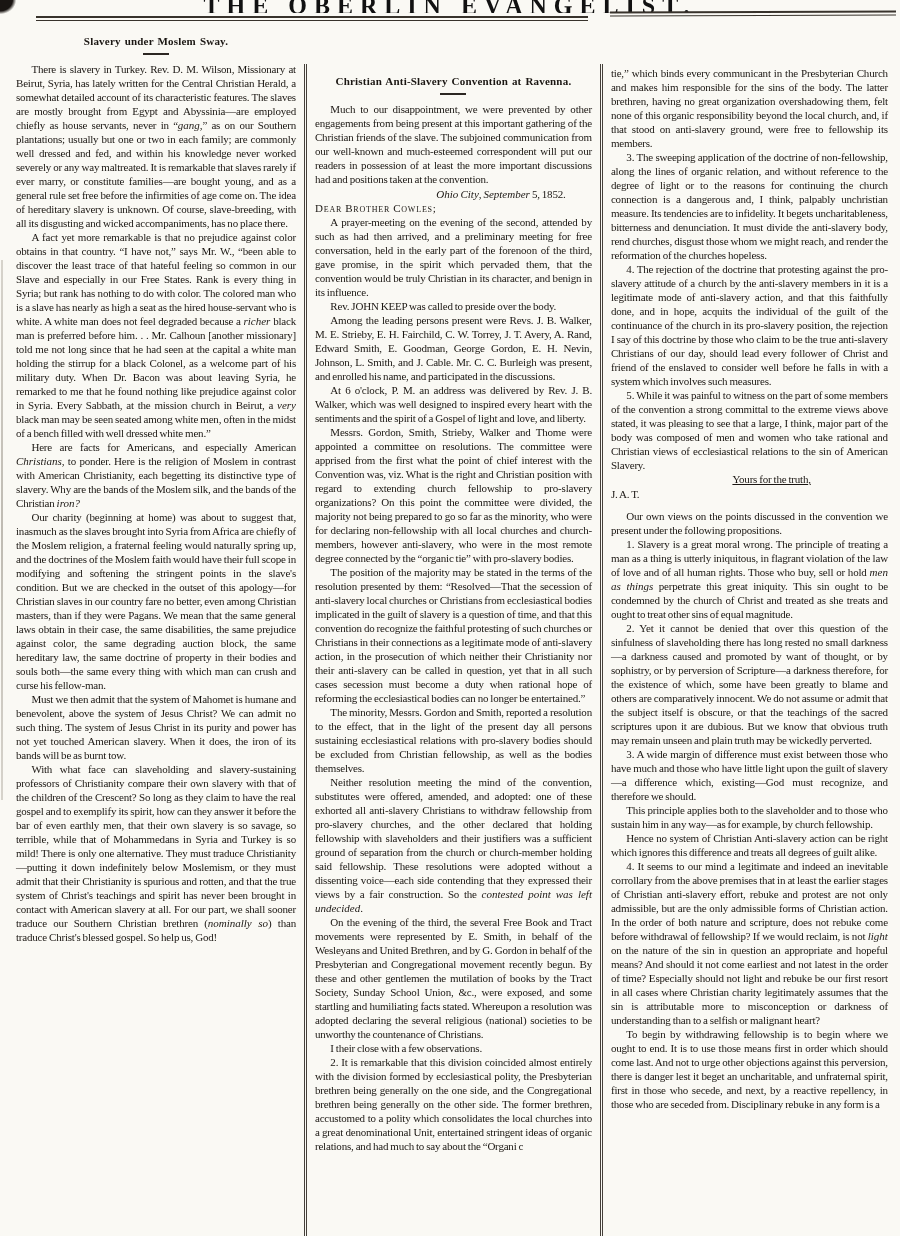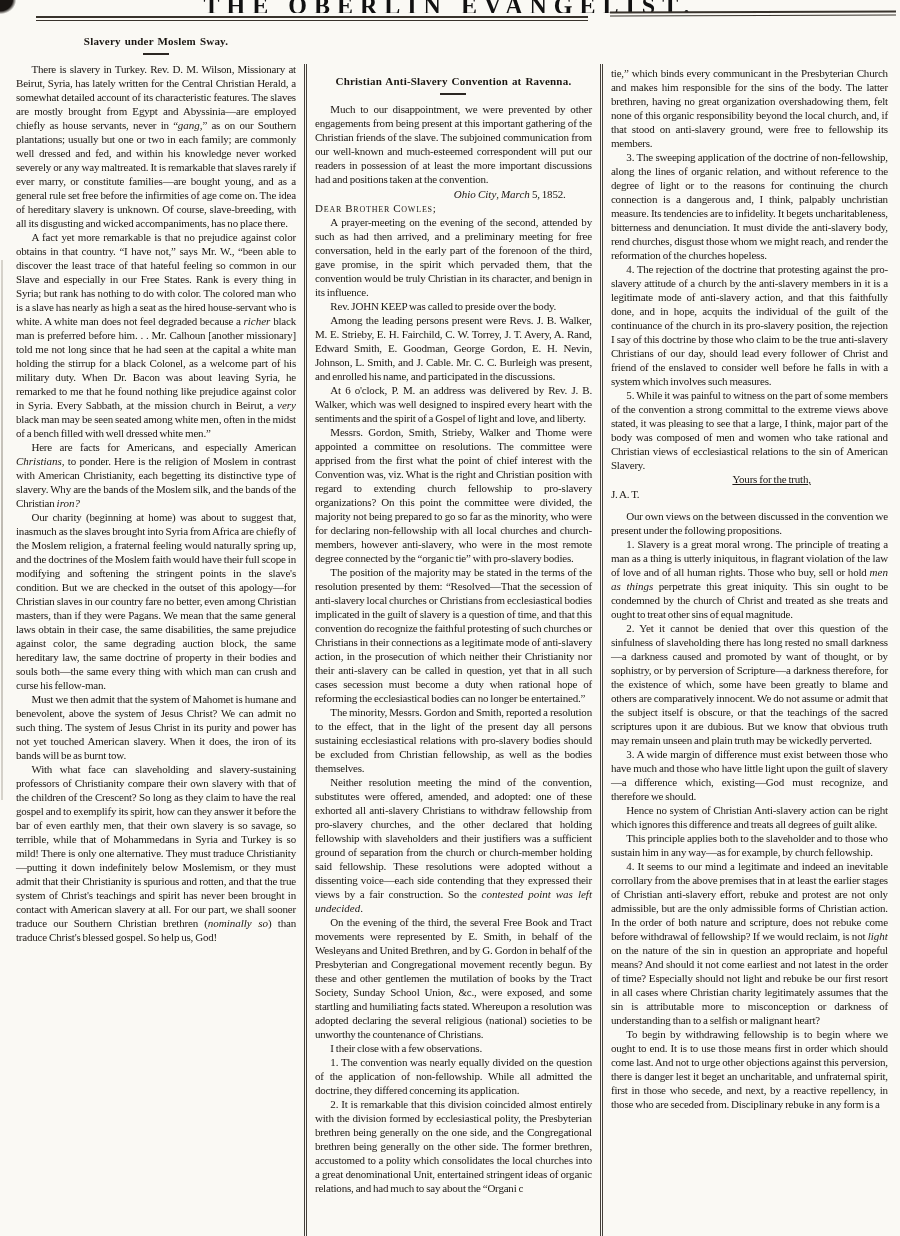--- a/index.html
+++ b/index.html
@@ -104,45 +104,44 @@
         <div class="blk blk-p">A fact yet more remarkable is that no prejudice against color obtains in that country.  “I have not,” says Mr. W., “been able to discover the least trace of that hateful feeling so common in our Slave and especially in our Free States.  Rank is every thing in Syria; but rank has nothing to do with color.  The colored man who is a slave has nearly as high a seat as the hired house-servant who is white.  A white man does not feel degraded because a <i>richer</i> black man is preferred before him. . . Mr. Calhoun [another missionary] told me not long since that he had seen at the capital a white man holding the stirrup for a black Colonel, as a welcome part of his military duty.  When Dr. Bacon was about leaving Syria, he remarked to me that he found nothing like prejudice against color in Syria.  Every Sabbath, at the mission church in Beirut, a <i>very</i> black man may be seen seated among white men, often in the midst of a bench filled with well dressed white men.”</div>
         <div class="blk blk-p">Here are facts for Americans, and especially American <i>Christians</i>, to ponder.  Here is the religion of Moslem in contrast with American Christianity, each begetting its distinctive type of slavery.  Why are the bands of the Moslem silk, and the bands of the Christian <i>iron?</i></div>
         <div class="blk blk-p">Our charity (beginning at home) was about to suggest that, inasmuch as the slaves brought into Syria from Africa are chiefly of the Moslem religion, a fraternal feeling would naturally spring up, and the doctrines of the Moslem faith would have their full scope in modifying and softening the stringent points in the slave's condition.  But we are checked in the outset of this apology—for Christian slaves in our country fare no better, even among Christian masters, than if they were Pagans. We mean that the same general laws obtain in their case, the same disabilities, the same prejudice against color, the same degrading auction block, the same hereditary law, the same doctrine of property in their bodies and souls both—the same every thing with which man can crush and curse his fellow-man.</div>
         <div class="blk blk-p">Must we then admit that the system of Mahomet is humane and benevolent, above the system of Jesus Christ? We can admit no such thing.  The system of Jesus Christ in its purity and power has not yet touched American slavery.  When it does, the iron of its bands will be as burnt tow.</div>
         <div class="blk blk-p">With what face can slaveholding and slavery-sustaining professors of Christianity compare their own slavery with that of the children of the Crescent?  So long as they claim to have the real gospel and to exemplify its spirit, how can they answer it before the bar of even earthly men, that their own slavery is so savage, so terrible, while that of Mohammedans in Syria and Turkey is so mild!  There is only one alternative.  They must traduce Christianity—putting it down indefinitely below Moslemism, or they must admit that their Christianity is spurious and rotten, and that the true system of Christ's teachings and spirit has never been brought in contact with American slavery at all.  For our part, we shall sooner traduce our Southern Christian brethren (<i>nominally so</i>) than traduce Christ's blessed gospel.  So help us, God!</div>
       </div>
     <div class="col col-2">
         <div class="blk blk-h">Christian Anti-Slavery Convention at Ravenna.</div>
         <div class="blk blk-div"></div>
         <div class="blk blk-p">Much to our disappointment, we were prevented by other engagements from being present at this important gathering of the Christian friends of the slave.  The subjoined communication from our well-known and much-esteemed correspondent will put our readers in possession of at least the more important discussions had and positions taken at the convention.</div>
-        <div class="blk blk-dl"><i>Ohio City</i>, <i>March</i> 5, 1852.</div>
+        <div class="blk blk-dl"><i>Ohio City</i>, <i>September</i> 5, 1852.</div>
         <div class="blk blk-sal">Dear Brother Cowles;</div>
         <div class="blk blk-p">A prayer-meeting on the evening of the second, attended by such as had then arrived, and a preliminary meeting for free conversation, held in the early part of the forenoon of the third, gave promise, in the spirit which pervaded them, that the convention would be truly Christian in its character, and benign in its influence.</div>
         <div class="blk blk-p">Rev. JOHN KEEP was called to preside over the body.</div>
         <div class="blk blk-p">Among the leading persons present were Revs. J. B. Walker, M. E. Strieby, E. H. Fairchild, C. W. Torrey, J. T. Avery, A. Rand, Edward Smith, E. Goodman, George Gordon, E. H. Nevin, Johnson, L. Smith, and J. Cable.  Mr. C. C. Burleigh was present, and enrolled his name, and participated in the discussions.</div>
         <div class="blk blk-p">At 6 o'clock, P. M. an address was delivered by Rev. J. B. Walker, which was well designed to inspired every heart with the sentiments and the spirit of a Gospel of light and love, and liberty.</div>
         <div class="blk blk-p">Messrs. Gordon, Smith, Strieby, Walker and Thome were appointed a committee on resolutions.  The committee were apprised from the first what the point of chief interest with the Convention was, viz. What is the right and Christian position with regard to extending church fellowship to pro-slavery organizations?  On this point the committee were divided, the majority not being prepared to go so far as the minority, who were for declaring non-fellowship with all local churches and church-members, however anti-slavery, who were in the most remote degree connected by the “organic tie” with pro-slavery bodies.</div>
         <div class="blk blk-p">The position of the majority may be stated in the terms of the resolution presented by them: “Resolved—That the secession of anti-slavery local churches or Christians from ecclesiastical bodies implicated in the guilt of slavery is a question of time, and that this convention do recognize the faithful protesting of such churches or Christians in their connections as a legitimate mode of anti-slavery action, in the prosecution of which neither their Christianity nor their anti-slavery can be called in question, yet that in all such cases secession must become a duty when rational hope of reforming the ecclesiastical bodies can no longer be entertained.”</div>
         <div class="blk blk-p">The minority, Messrs. Gordon and Smith, reported a resolution to the effect, that in the light of the present day all persons sustaining ecclesiastical relations with pro-slavery bodies should be excluded from Christian fellowship, as well as the bodies themselves.</div>
         <div class="blk blk-p">Neither resolution meeting the mind of the convention, substitutes were offered, amended, and adopted: one of these exhorted all anti-slavery Christians to withdraw fellowship from pro-slavery churches, and the other declared that holding fellowship with slaveholders and their justifiers was a sufficient ground of separation from the church or church-member holding said fellowship. These resolutions were adopted without a dissenting voice—each side contending that they expressed their views by a fair construction.  So the <i>contested point was left undecided</i>.</div>
         <div class="blk blk-p">On the evening of the third, the several Free Book and Tract movements were represented by E. Smith, in behalf of the Wesleyans and United Brethren, and by G. Gordon in behalf of the Presbyterian and Congregational movement recently begun.  By these and other gentlemen the mutilation of books by the Tract Society, Sunday School Union, &amp;c., were exposed, and some startling and humiliating facts stated.  Whereupon a resolution was adopted declaring the several religious (national) societies to be unworthy the countenance of Christians.</div>
         <div class="blk blk-p">I their close with a few observations.</div>
-        <div class="blk blk-p">1. The convention was nearly equally divided on the question of the application of non-fellowship.  While all admitted the doctrine, they differed concerning its application.</div>
         <div class="blk blk-p">2. It is remarkable that this division coincided almost entirely with the division formed by ecclesiastical polity, the Presbyterian brethren being generally on the one side, and the Congregational brethren being generally on the other side.  The former brethren, accustomed to a polity which consolidates the local churches into a great denominational Unit, entertained stringent ideas of organic relations, and had much to say about the “Organi c</div>
       </div>
     <div class="col col-3">
         <div class="blk blk-pc">tie,” which binds every communicant in the Presbyterian Church and makes him responsible for the sins of the body.  The latter brethren, having no great organization overshadowing them, felt none of this organic responsibility beyond the local church, and, if that stood on anti-slavery ground, were free to fellowship its members.</div>
         <div class="blk blk-p">3. The sweeping application of the doctrine of non-fellowship, along the lines of organic relation, and without reference to the degree of light or to the reasons for continuing the church connection is a dangerous and, I think, palpably unchristian measure.  Its tendencies are to infidelity.  It begets uncharitableness, bitterness and denunciation.  It must divide the anti-slavery body, rend churches, disgust those whom we might reach, and render the reformation of the churches hopeless.</div>
         <div class="blk blk-p">4. The rejection of the doctrine that protesting against the pro-slavery attitude of a church by the anti-slavery members in it is a legitimate mode of anti-slavery action, and that this faithfully done, and in hope, acquits the individual of the guilt of the continuance of the church in its pro-slavery position, the rejection I say of this doctrine by those who claim to be the true anti-slavery Christians of our day, should lead every follower of Christ and friend of the enslaved to consider well before he falls in with a system which involves such measures.</div>
         <div class="blk blk-p">5. While it was painful to witness on the part of some members of the convention a strong committal to the extreme views above stated, it was pleasing to see that a large, I think, major part of the body was composed of men and women who take rational and Christian views of ecclesiastical relations to the sin of American Slavery.</div>
         <div class="blk blk-close">Yours for the truth,</div>
         <div class="blk blk-sig">J. A. T.</div>
-        <div class="blk blk-p">Our own views on the between discussed in the convention we present under the following propositions.</div>
+        <div class="blk blk-p">Our own views on the points discussed in the convention we present under the following propositions.</div>
         <div class="blk blk-p">1. Slavery is a great moral wrong.  The principle of treating a man as a thing is utterly iniquitous, in flagrant violation of the law of love and of all human rights.  Those who buy, sell or hold <i>men as things</i> perpetrate this great iniquity.  This sin ought to be condemned by the church of Christ and treated as she treats and ought to treat other sins of equal magnitude.</div>
         <div class="blk blk-p">2. Yet it cannot be denied that over this question of the sinfulness of slaveholding there has long rested no small darkness—a darkness caused and promoted by want of thought, or by sophistry, or by perversion of Scripture—a darkness therefore, for the existence of which, some have been greatly to blame and others are comparatively innocent.  We do not assume or admit that the subject itself is obscure, or that the teachings of the sacred scriptures upon it are dubious.  But we know that obvious truth may remain unseen and plain truth may be wickedly perverted.</div>
         <div class="blk blk-p">3. A wide margin of difference must exist between those who have much and those who have little light upon the guilt of slavery—a difference which, existing—God must recognize, and therefore we should.</div>
+        <div class="blk blk-p">This principle applies both to the slaveholder and to those who sustain him in any way—as for example, by church fellowship.</div>
         <div class="blk blk-p">Hence no system of Christian Anti-slavery action can be right which ignores this difference and treats all degrees of guilt alike.</div>
-        <div class="blk blk-p">This principle applies both to the slaveholder and to those who sustain him in any way—as for example, by church fellowship.</div>
         <div class="blk blk-p">4. It seems to our mind a legitimate and indeed an inevitable corrollary from the above premises that in at least the earlier stages of Christian anti-slavery effort, rebuke and protest are not only admissible, but are the only admissible forms of Christian action.  In the order of both nature and scripture, does not rebuke come before withdrawal of fellowship?  If we would reclaim, is not <i>light</i> on the nature of the sin in question an appropriate and hopeful means?  And should it not come earliest and not latest in the order of time?  Especially should not light and rebuke be our first resort in all cases where Christian charity legitimately assumes that the sin is attributable more to misconception or darkness of understanding than to a selfish or malignant heart?</div>
         <div class="blk blk-p">To begin by withdrawing fellowship is to begin where we ought to end.  It is to use those means first in order which should come last.  And not to urge other objections against this perversion, there is danger lest it beget an uncharitable, and unfraternal spirit, first in those who secede, and next, by a reactive repellency, in those who are seceded from.  Disciplinary rebuke in any form is a</div>
       </div>
   </div>
 </div>
 
 </body></html>

